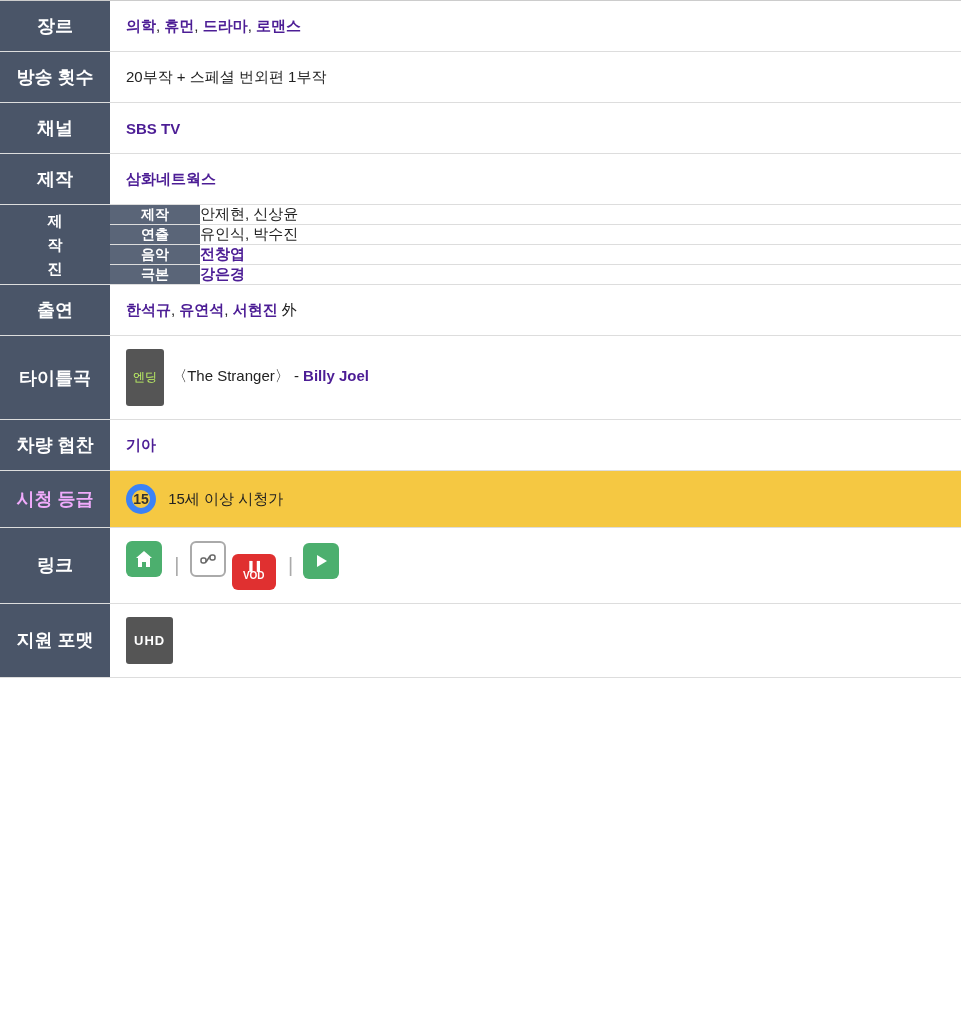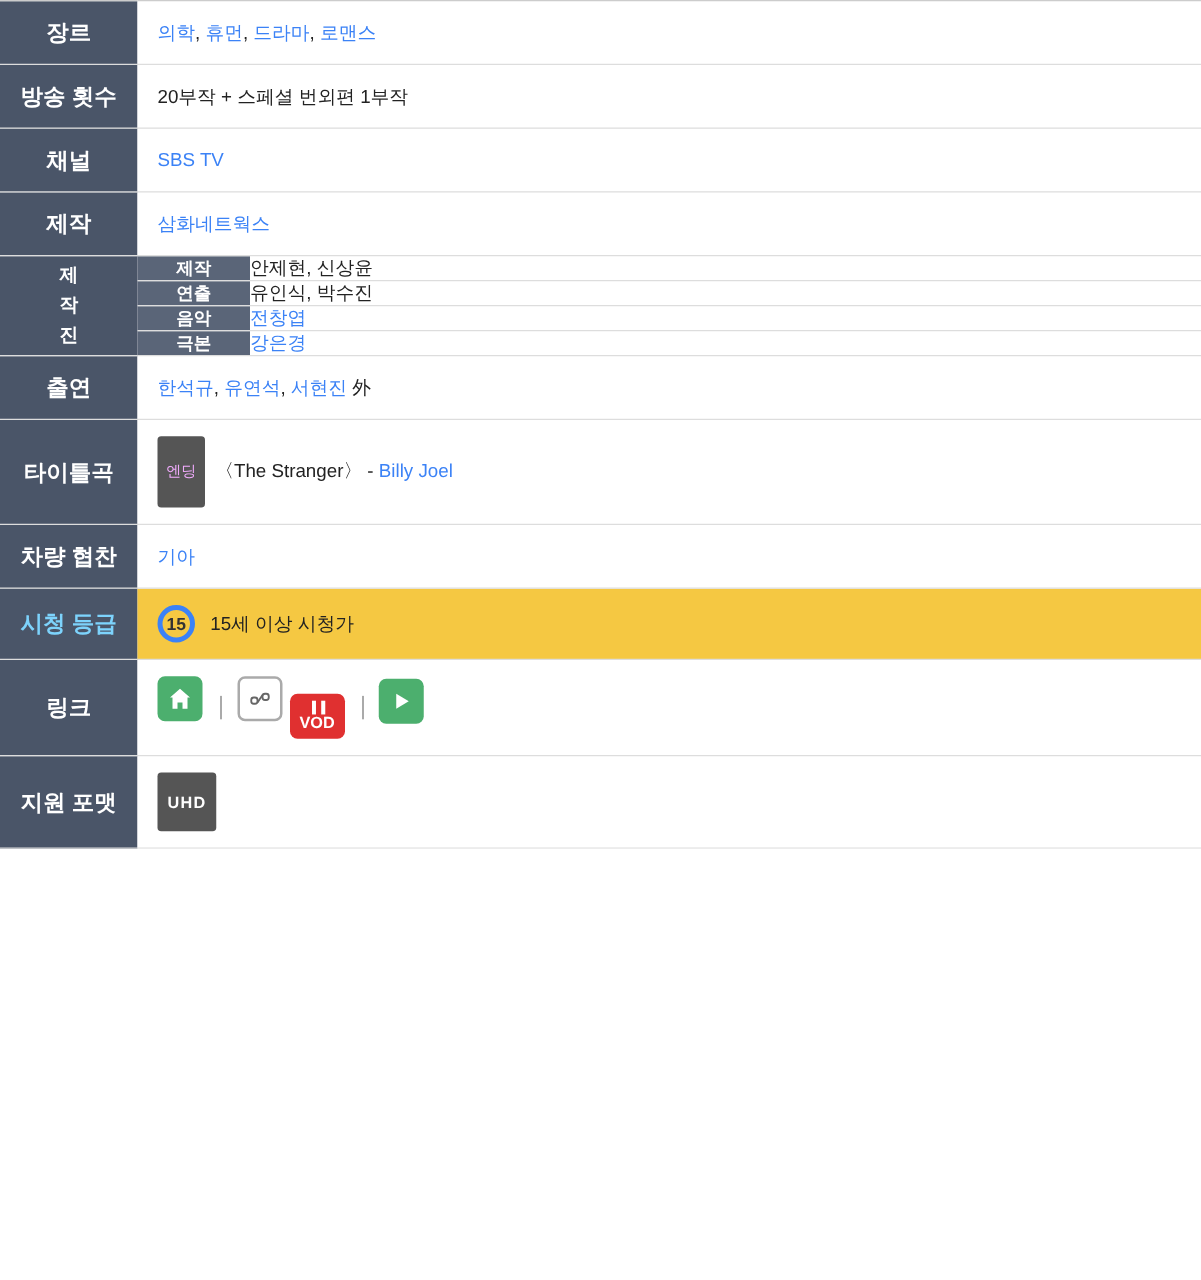--- a/index.html
+++ b/index.html
@@ -36,49 +36,50 @@
       font-weight: bold;
       text-align: center;
       width: 90px;
       font-size: 14px;
     }
     .value-cell {
       background: #fff;
       color: #222;
     }
     .link-blue {
-      color: #3b82f6;
+      color: #4c1d95;
       text-decoration: none;
+      font-weight: bold;
     }
     .highlight-row td {
       background: #f5c842;
     }
     .highlight-row .label-cell {
       background: #4a5568;
-      color: #7dd3fc;
+      color: #f0abfc;
       text-align: center;
     }
     .rating-badge {
       display: inline-flex;
       align-items: center;
       justify-content: center;
       background: #f5c842;
       color: #333;
-      border: 4px solid #3b82f6;
+      border: 6px solid #3b82f6;
       border-radius: 50%;
       width: 30px;
       height: 30px;
       font-weight: bold;
       font-size: 14px;
       margin-right: 8px;
     }
     .ending-badge {
       display: inline-block;
       background: #555;
-      color: #f0abfc;
+      color: #bef264;
       font-size: 12px;
       padding: 20px 7px;
       border-radius: 3px;
       margin-right: 4px;
       vertical-align: middle;
     }
     .icon-btn {
       display: inline-flex;
       align-items: center;
       justify-content: center;
@@ -255,21 +256,21 @@
         <svg width="20" height="20" viewBox="0 0 20 20">
           <path d="M8 13L12 7" stroke="#666" stroke-width="1.5" fill="none"></path>
           <rect x="3" y="9" width="5" height="5" rx="2" stroke="#666" stroke-width="1.5" fill="none"></rect>
           <rect x="12" y="6" width="5" height="5" rx="2" stroke="#666" stroke-width="1.5" fill="none"></rect>
         </svg>
       </span>
       
       <span class="icon-btn icon-vod" style="cursor:pointer; font-size:11px; font-weight:bold; color:white; width:44px; padding:0 4px; display:inline-flex; align-items:center; justify-content:center; gap:1px;">
         <span style="display:flex; flex-direction:column; align-items:center; justify-content:center; line-height:1;">
           <span style="font-size:9px; letter-spacing:1px;">▐▐</span>
-          <span style="font-size:13px;">VOD</span>
+          <span style="font-size:10px;">VOD</span>
         </span>
       </span>
       <span class="pipe-sep">|</span>
       
       <span class="icon-btn icon-play" style="cursor:pointer;">
         <svg width="16" height="16" viewBox="0 0 16 16">
           <polygon points="4,2 14,8 4,14" fill="white"></polygon>
         </svg>
       </span>
     </td>

